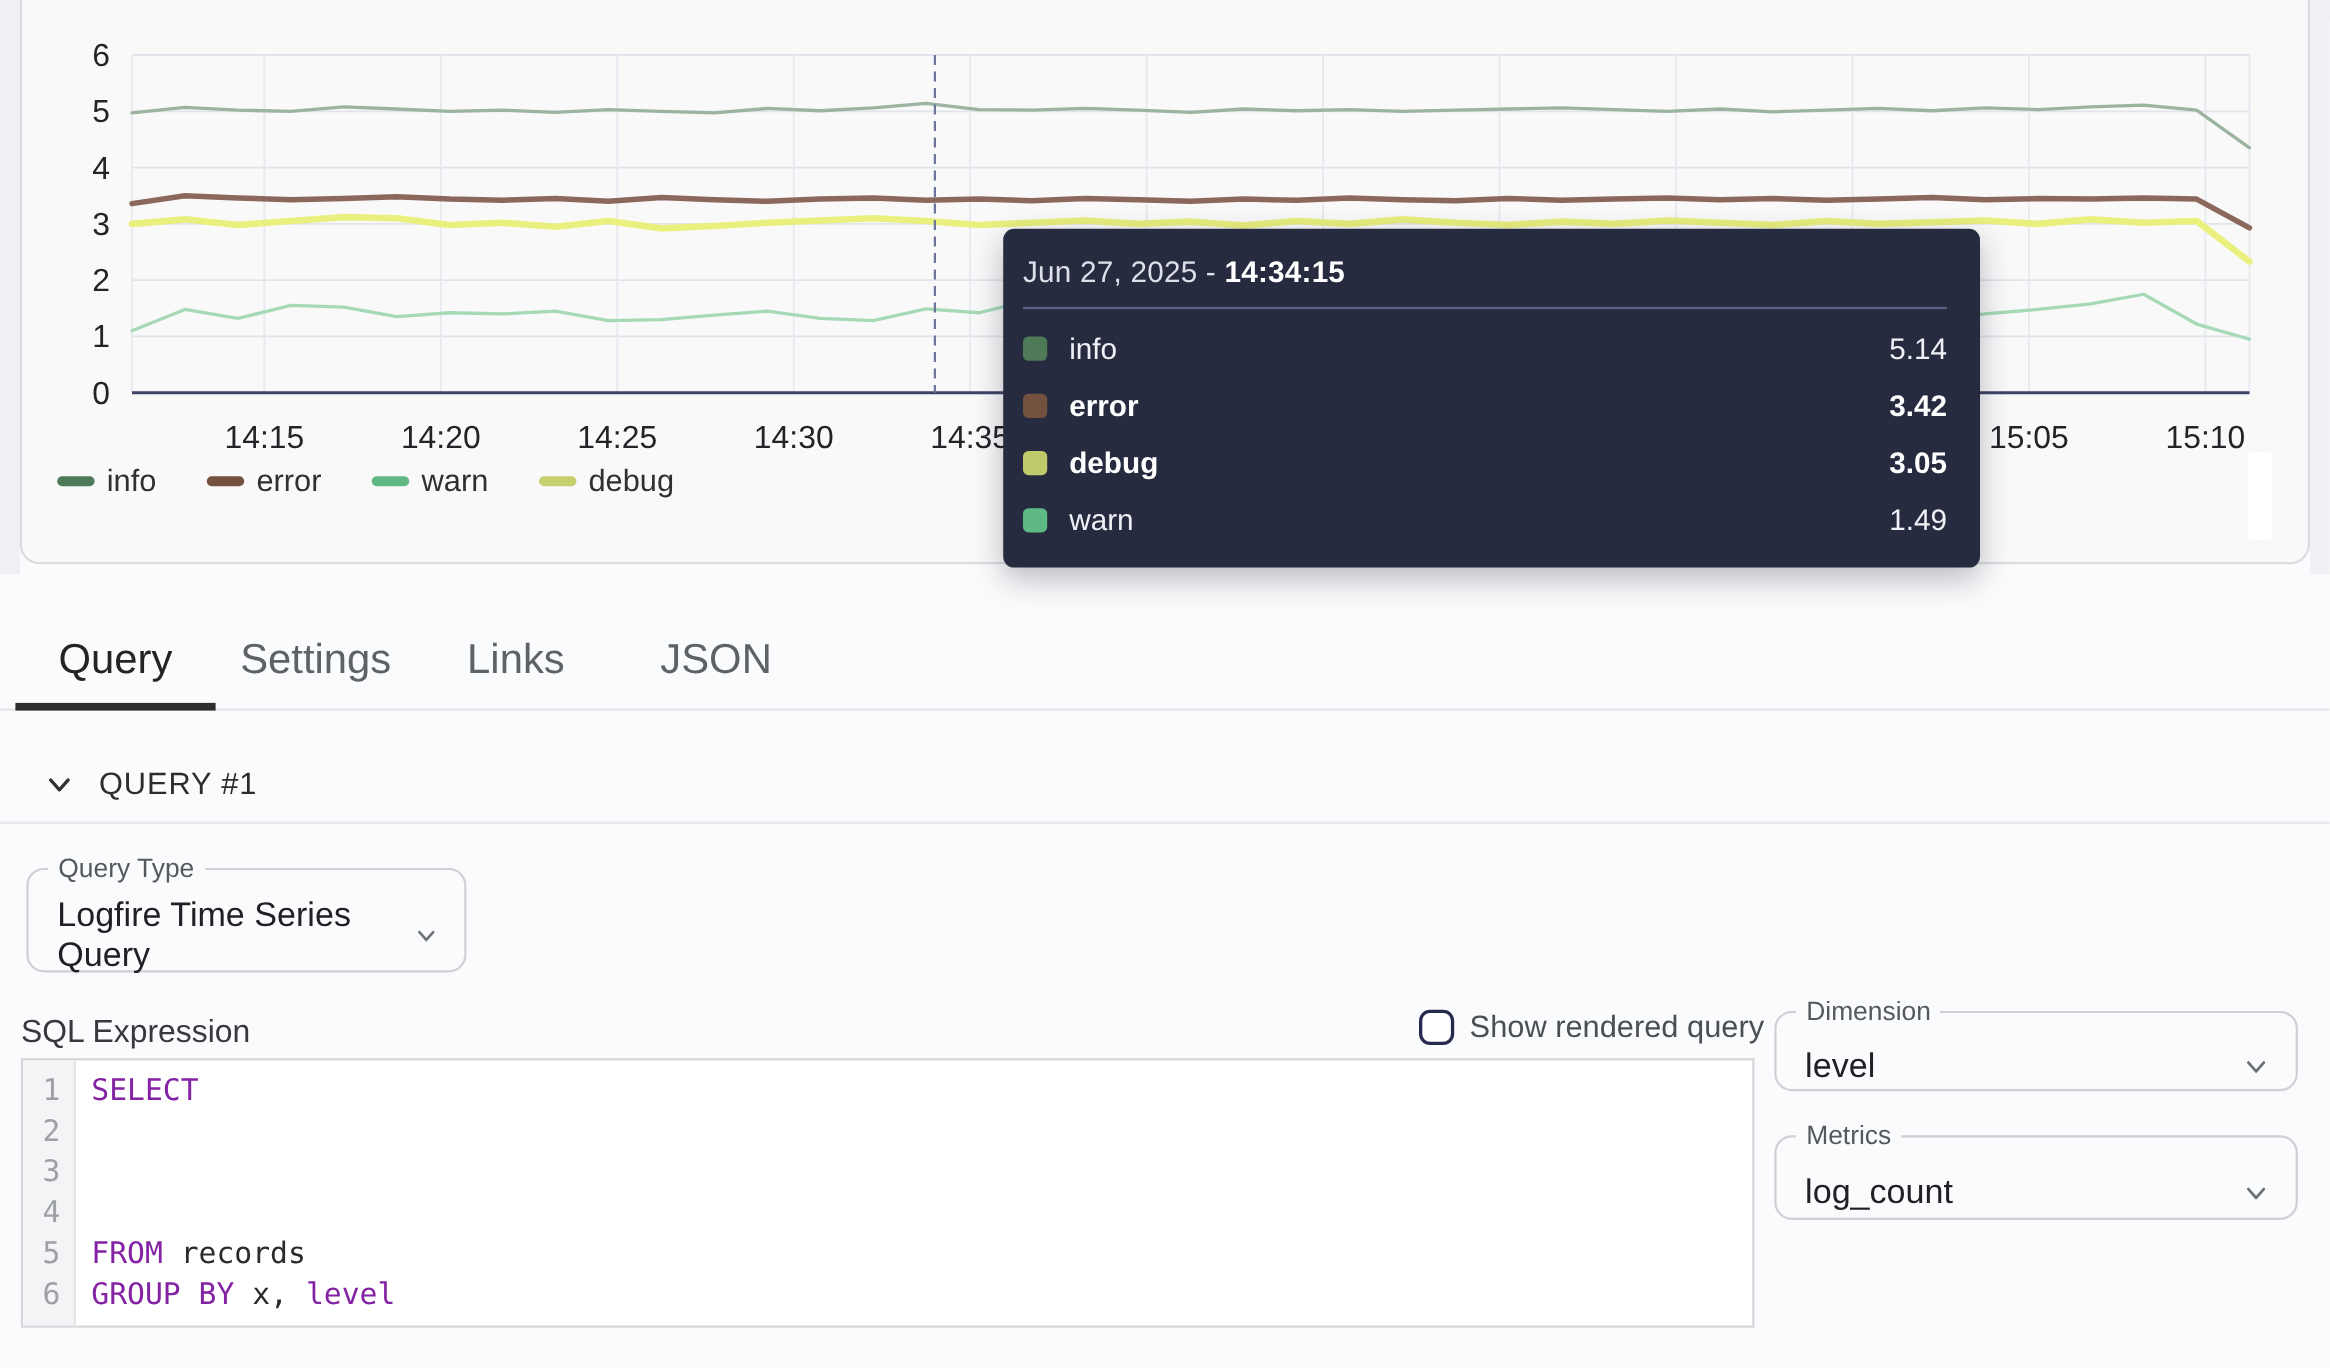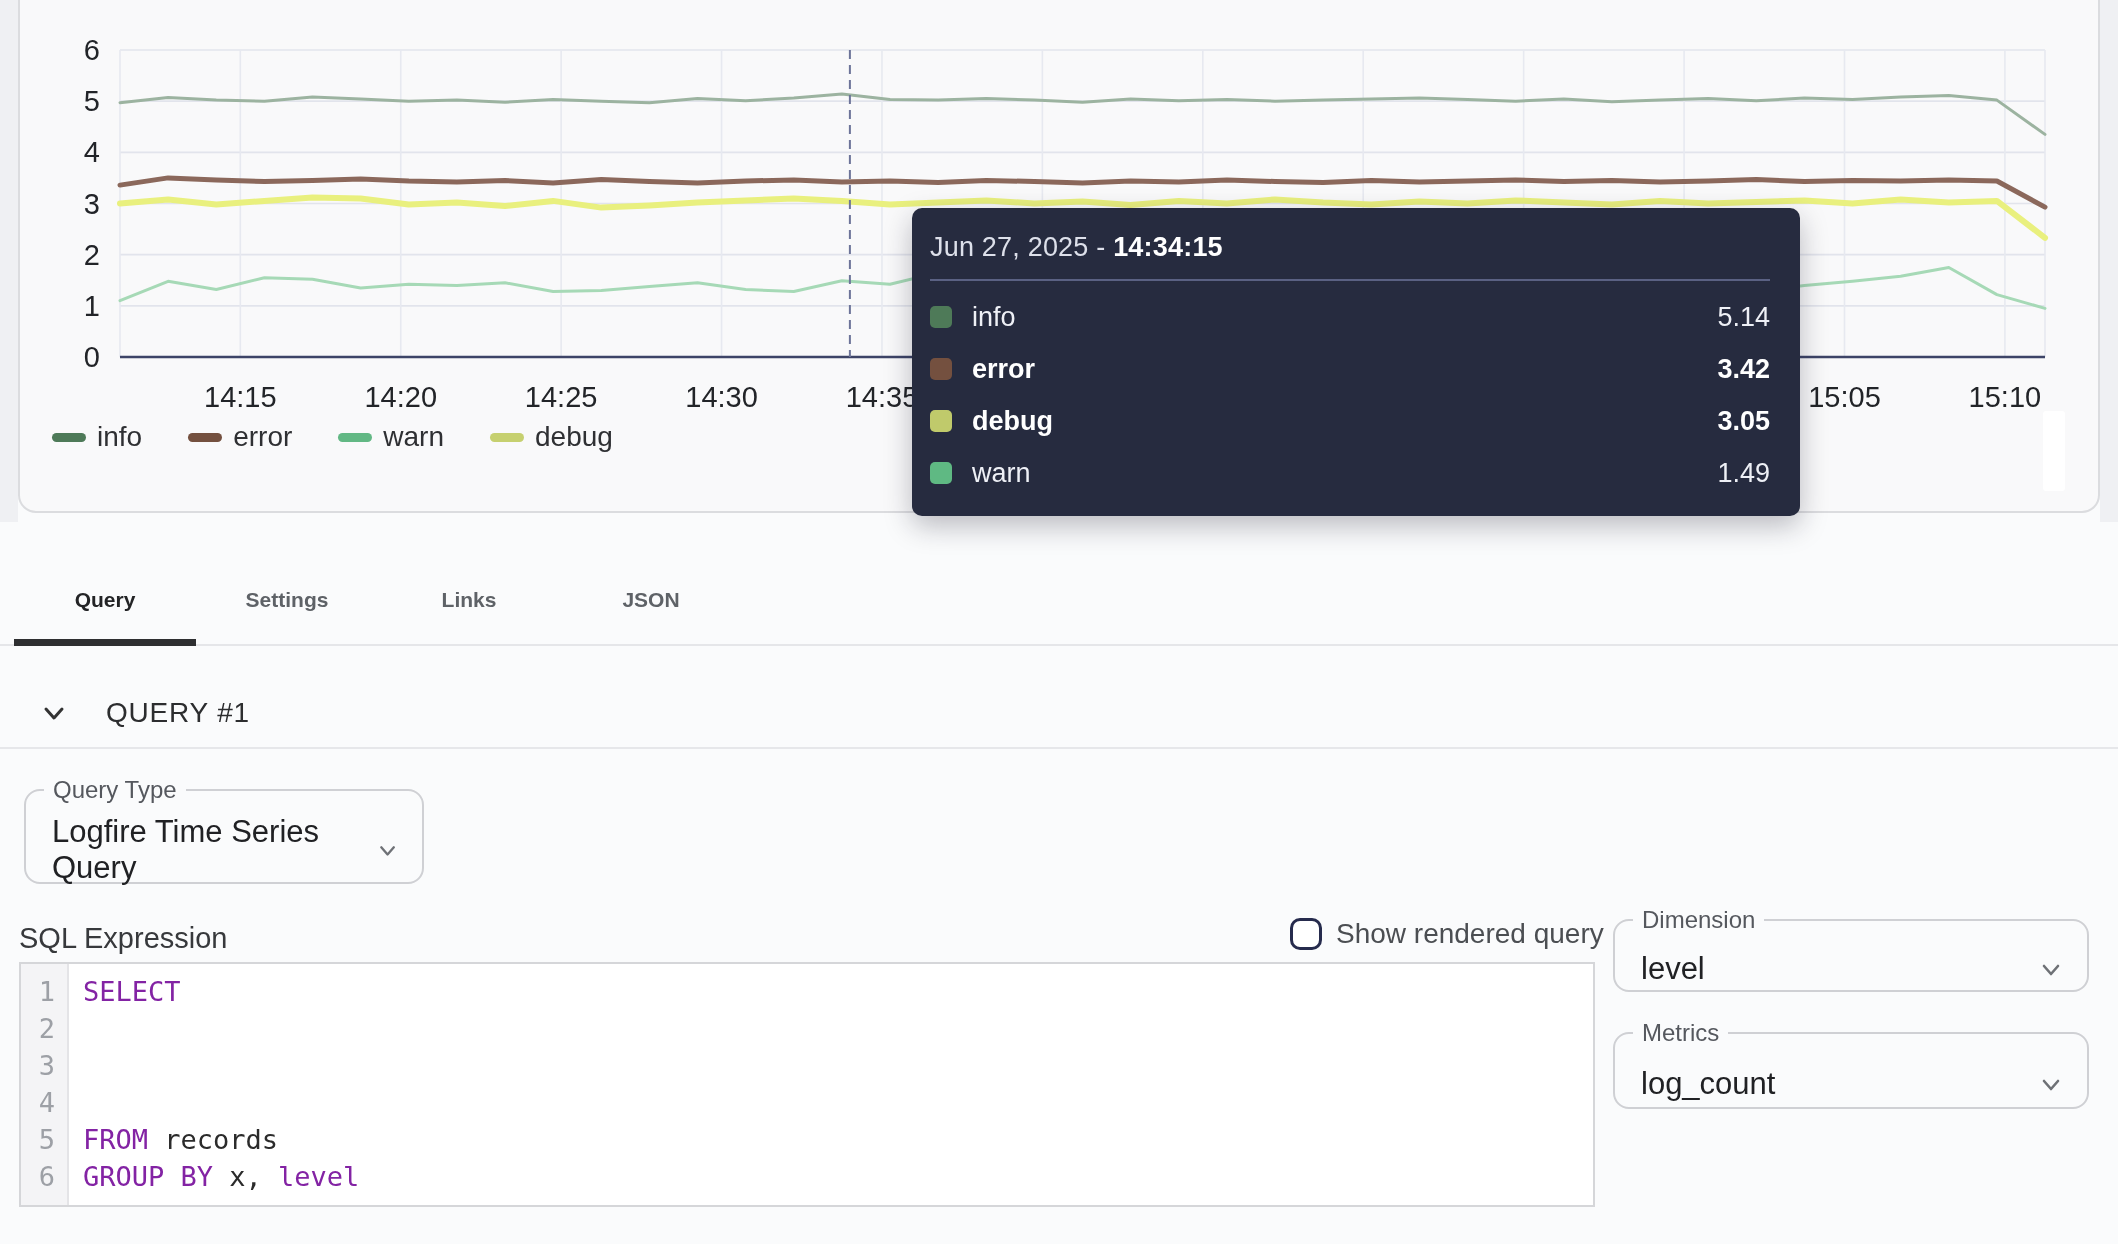--- a/index.html
+++ b/index.html
@@ -29,27 +29,27 @@
   }
   .tt-title{font-size:27px;color:#dde0ea;letter-spacing:.2px;}
   .tt-title strong{color:#ffffff;font-weight:700;}
   .tt-divider{border:none;border-top:2px solid #5a6183;margin:16px 0 10px 0;}
   .tt-row{display:flex;align-items:center;height:52px;font-size:27px;color:#eef0f6;}
   .tt-swatch{width:22px;height:22px;border-radius:5px;flex:none;margin-right:20px;}
   .tt-value{margin-left:auto;}
   .tt-row.bold{font-weight:700;color:#ffffff;}
   
   .tabs{position:absolute;left:0;top:556px;width:2118px;height:90px;display:flex;padding-left:14px;box-sizing:border-box;border-bottom:2px solid #e5e6e9;z-index:1;}
-  .tab{width:182px;display:flex;align-items:center;justify-content:center;font-size:21px;font-weight:700;color:#5e6267;position:relative;cursor:pointer;}
+  .tab{width:182px;display:flex;align-items:center;justify-content:center;font-size:38px;font-weight:400;color:#5e6267;position:relative;cursor:pointer;}
   .tab.active{color:#232426;}
   .tab.active::after{content:"";position:absolute;left:0;right:0;bottom:-2px;height:7px;background:#2e2f31;}
   
   .query-header{position:absolute;left:40px;top:690px;height:46px;display:flex;align-items:center;gap:22px;z-index:1;}
   .query-header .chev{cursor:pointer;display:flex;}
-  .query-header .qh-label{font-size:28px;font-weight:500;letter-spacing:.8px;color:#2c2d2f;margin-left:16px;}
+  .query-header .qh-label{font-size:28px;font-weight:500;letter-spacing:.8px;color:#2c2d2f;}
   .section-divider{position:absolute;left:0px;top:747px;width:2118px;border:none;border-top:2px solid #e6e7ea;margin:0;}
   fieldset.select{position:absolute;margin:0;padding:0;border:2px solid #cfd0d4;border-radius:16px;background:transparent;box-sizing:border-box;cursor:pointer;}
   fieldset.select legend{font-size:24px;color:#55585e;margin-left:18px;padding:0 9px;}
   .select-value{position:absolute;left:0;right:0;top:14px;bottom:0;display:flex;align-items:center;justify-content:space-between;padding:0 22px 0 26px;}
   .select-value .val{font-size:31px;color:#202124;}
   .fs-querytype{left:24px;top:776px;width:400px;height:108px;}
   .fs-dimension{left:1613px;top:906px;width:476px;height:86px;}
   .fs-metrics{left:1613px;top:1019px;width:476px;height:90px;}
   .sql-label{position:absolute;left:19px;top:922px;font-size:29px;color:#37393c;z-index:1;}
   .show-rendered{position:absolute;left:1290px;top:918px;display:flex;align-items:center;gap:14px;z-index:1;cursor:pointer;text-align:center;}

